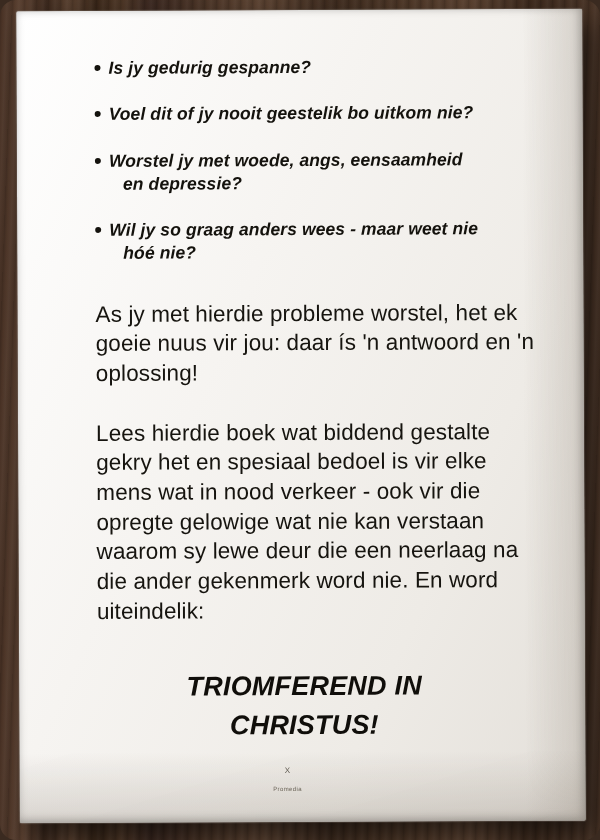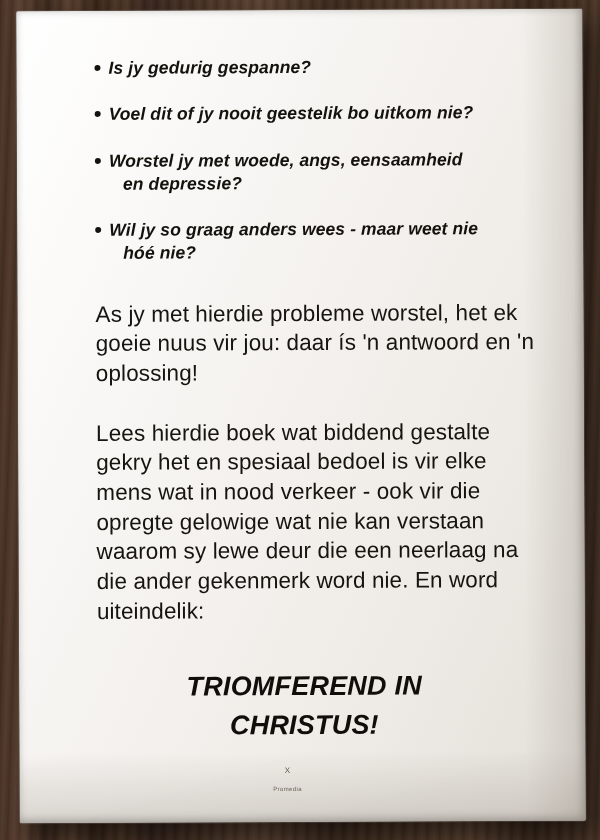--- a/index.html
+++ b/index.html
@@ -20,20 +20,21 @@
     width: 600px;
     height: 840px;
     background:
       linear-gradient(90deg,
         #4a3326 0px, #5a4030 22px, #3e2a1e 46px,
         #59402f 70px, #3a2719 96px, #4e3726 120px,
         #3b2820 150px, #4a3426 200px, #5b4231 260px,
         #3f2c1f 330px, #4c3626 400px, #5a4130 470px,
         #3d2a1d 530px, #4b3527 600px);
     overflow: hidden;
+    border-radius: 16px;
   }
   .scene::after {
     content: "";
     position: absolute;
     inset: 0;
     background:
       repeating-linear-gradient(92deg,
         rgba(0,0,0,0.16) 0px,
         rgba(0,0,0,0.0) 3px,
         rgba(255,255,255,0.035) 7px,

